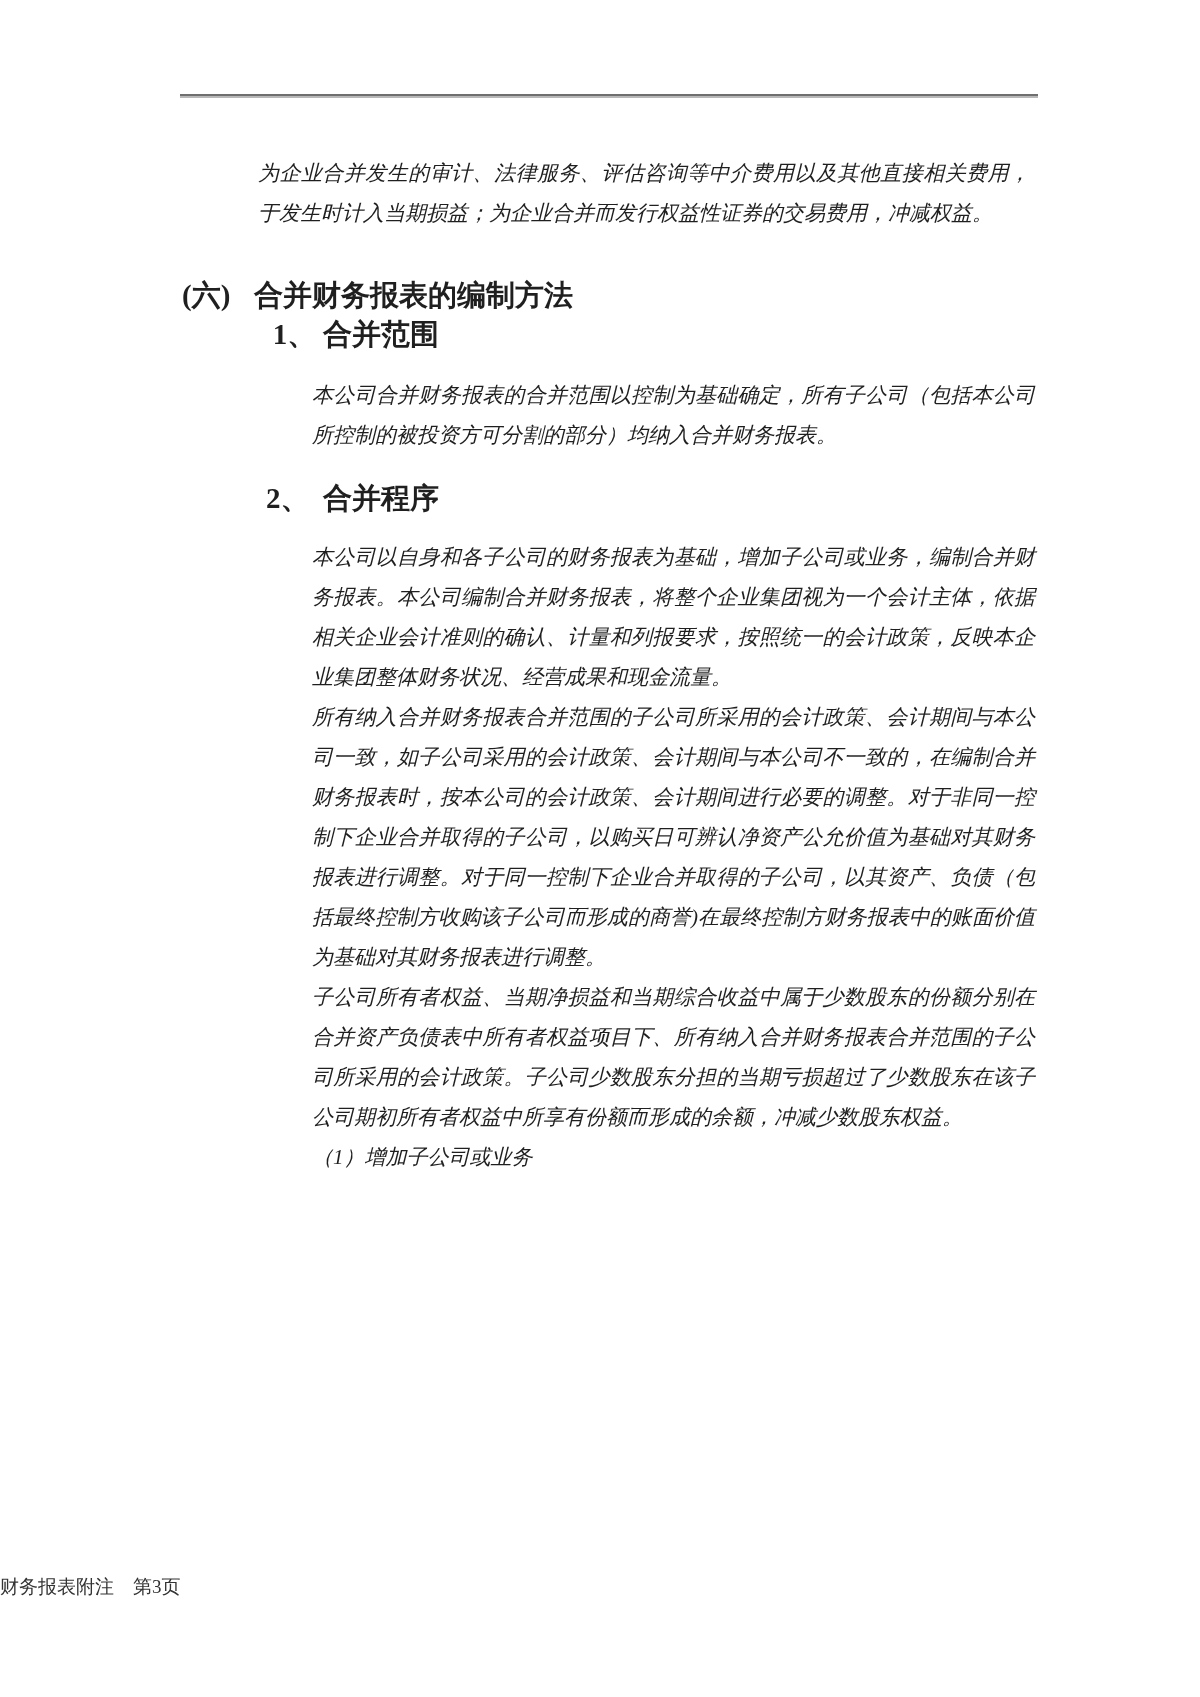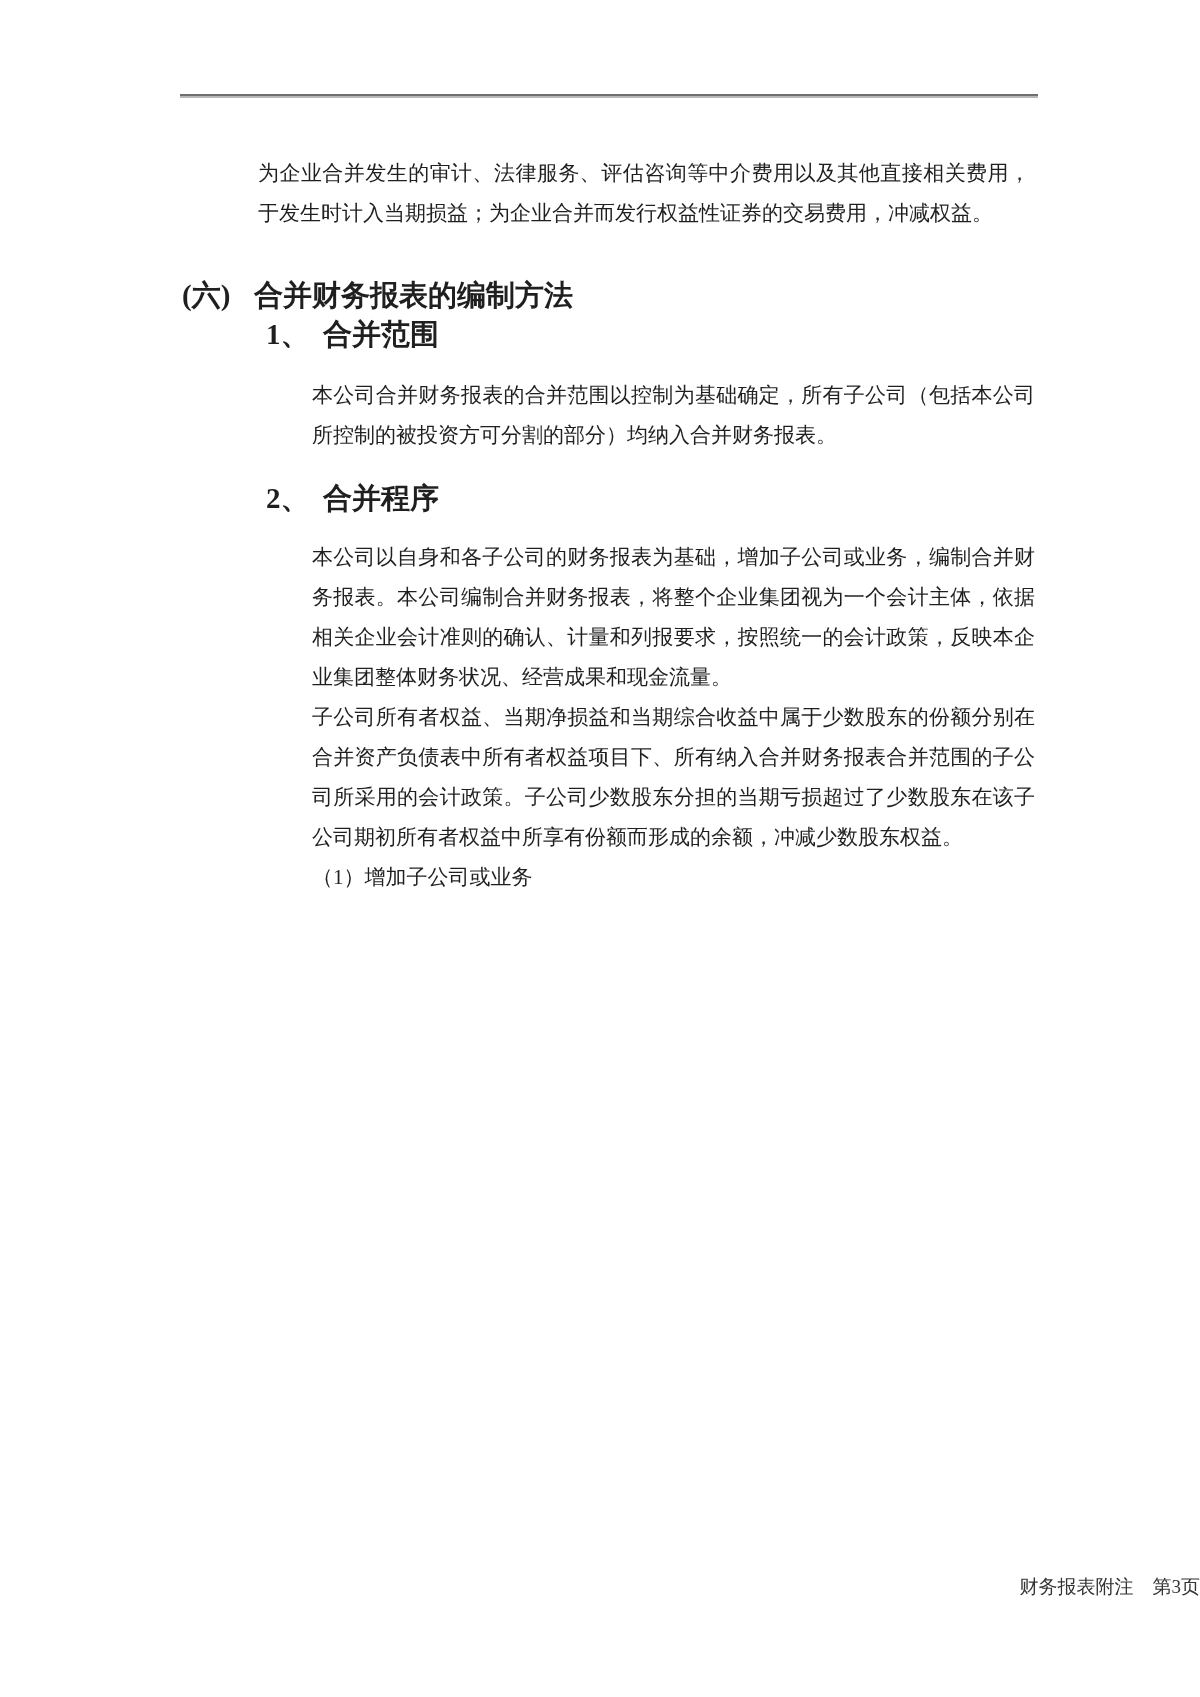--- a/index.html
+++ b/index.html
@@ -26,20 +26,21 @@
     background: linear-gradient(to bottom, #6f6f6f 0 2px, #b8b8b8 2px 4px);
   }
   .para {
     position: absolute;
     margin: 0;
     font-size: 21px;
     line-height: 40px;
     text-align: justify;
     text-justify: inter-ideograph;
     letter-spacing: 0px;
+    font-style: italic;
   }
   .intro-para {
     top: 153px;
     left: 258px;
     width: 772px;
   }
   .body-para {
     left: 312px;
     width: 723px;
     margin-top: 20px;
@@ -48,29 +49,29 @@
   .body-flow { top: 517px; }
   .heading-row {
     position: absolute;
     font-weight: bold;
     font-size: 29px;
     line-height: 40px;
     white-space: nowrap;
   }
   .h1-row { top: 275px; left: 182px; }
   .h1-num { display: inline-block; width: 72px; }
-  .h2-row-1 { top: 314px; left: 266px; }
+  .h2-row-1 { top: 314px; left: 266px; text-align: center; }
   .h2-row-2 { top: 478px; left: 266px; }
   .h2-num { display: inline-block; width: 57px; }
   .footer {
     position: absolute;
     top: 1572px;
     left: 0;
     width: 1200px;
-    text-align: right;
+    text-align: left;
     font-size: 19px;
     line-height: 30px;
     color: #333333;
   }
   .flow-block p {
     margin: 0;
   }
 </style>
 </head>
 <body>
@@ -90,19 +91,20 @@
   </div>
 
   <p class="para body-para para-sub1">本公司合并财务报表的合并范围以控制为基础确定，所有子公司（包括本公司所控制的被投资方可分割的部分）均纳入合并财务报表。</p>
 
   <div class="heading-row h2-row-2">
     <span class="h2-num">2、</span><span>合并程序</span>
   </div>
 
   <div class="para body-para body-flow flow-block">
     <p>本公司以自身和各子公司的财务报表为基础，增加子公司或业务，编制合并财务报表。本公司编制合并财务报表，将整个企业集团视为一个会计主体，依据相关企业会计准则的确认、计量和列报要求，按照统一的会计政策，反映本企业集团整体财务状况、经营成果和现金流量。</p>
+    <p>所有纳入合并财务报表合并范围的子公司所采用的会计政策、会计期间与本公司一致，如子公司采用的会计政策、会计期间与本公司不一致的，在编制合并财务报表时，按本公司的会计政策、会计期间进行必要的调整。对于非同一控制下企业合并取得的子公司，以购买日可辨认净资产公允价值为基础对其财务报表进行调整。对于同一控制下企业合并取得的子公司，以其资产、负债（包括最终控制方收购该子公司而形成的商誉)在最终控制方财务报表中的账面价值为基础对其财务报表进行调整。</p>
     <p>子公司所有者权益、当期净损益和当期综合收益中属于少数股东的份额分别在合并资产负债表中所有者权益项目下、所有纳入合并财务报表合并范围的子公司所采用的会计政策。子公司少数股东分担的当期亏损超过了少数股东在该子公司期初所有者权益中所享有份额而形成的余额，冲减少数股东权益。</p>
     <p>（1）增加子公司或业务</p>
   </div>
 
   <div class="footer">财务报表附注　第3页</div>
 
 </div>
 
 </body></html>

